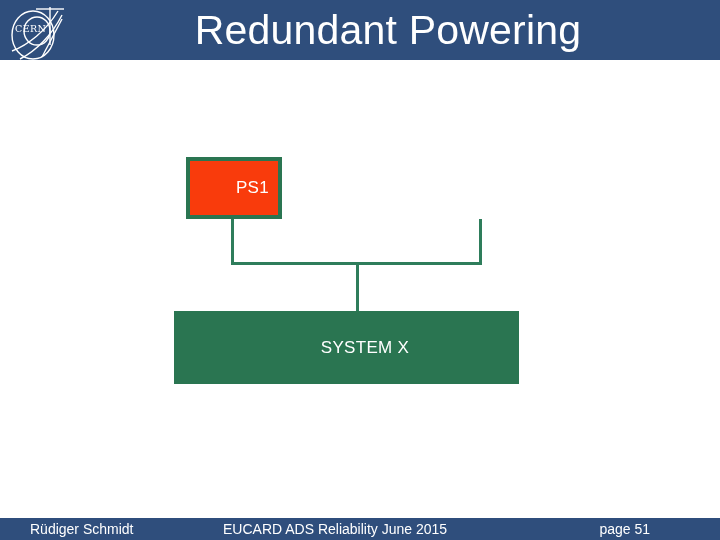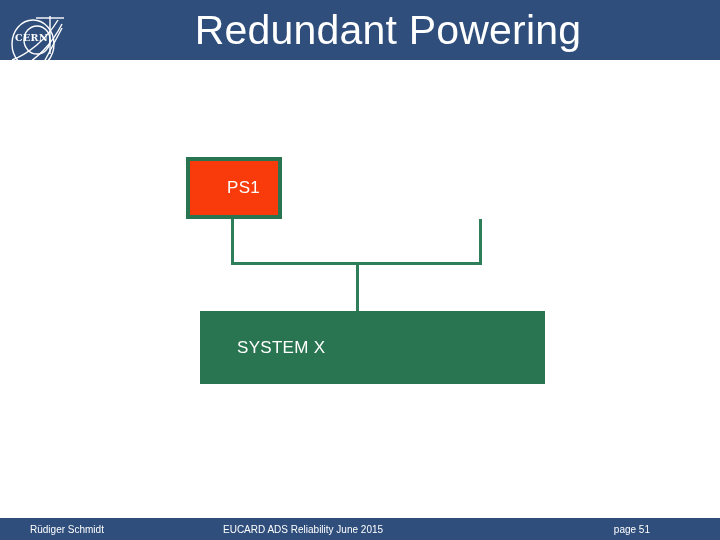--- a/index.html
+++ b/index.html
@@ -19,22 +19,22 @@
   
   #header-band {
     position: absolute;
     left: 0; top: 0;
     width: 720px; height: 60px;
     background: #2F4E7C;
   }
 
   #cern-logo {
     position: absolute;
-    left: 6px; top: 14px;
-    width: 64px; height: 58px; font-weight: bold;
+    left: 6px; top: 5px;
+    width: 64px; height: 58px;
   }
 
   #slide-title {
     position: absolute;
     left: 90px; top: 0;
     width: 596px; height: 60px;
     display: flex;
     align-items: center;
     justify-content: center;
     color: #ffffff;
@@ -55,42 +55,42 @@
   #diagram {
     position: absolute;
     left: 0; top: 0;
     width: 720px; height: 458px;
   }
 
   .node-box {
     position: absolute;
     display: flex;
     align-items: center;
-    justify-content: flex-start;
+    justify-content: center;
     color: #ffffff;
     font-size: 17px;
     letter-spacing: 0.3px;
     padding-left: 37px;
   }
 
   #node-ps1 {
     left: 186px; top: 97px;
     width: 96px; height: 62px;
     background: #F93B0C;
     border: 4px solid #2A7551;
   }
 
   #node-ps2 {
     left: 433px; top: 97px;
     width: 97px; height: 62px;
     background: #2A7551;
   }
 
   #node-system-x {
-    left: 200px; top: 251px;
+    left: 174px; top: 251px;
     width: 345px; height: 73px;
     background: #2A7551;
   }
 
   .connector {
     position: absolute;
     background: #2E7D5B;
   }
 
   #connector-ps1-drop {
@@ -120,21 +120,21 @@
     width: 720px; height: 22px;
     background: #2F4E7C;
   }
 
   .footer-text {
     position: absolute;
     top: 0; height: 22px;
     display: flex;
     align-items: center;
     color: #ffffff;
-    font-size: 10px;
+    font-size: 14px;
     white-space: nowrap;
   }
 
   #footer-author { left: 30px; }
   #footer-event  { left: 223px; }
   #footer-page   { right: 70px; }
 </style>
 </head>
 <body>
 

